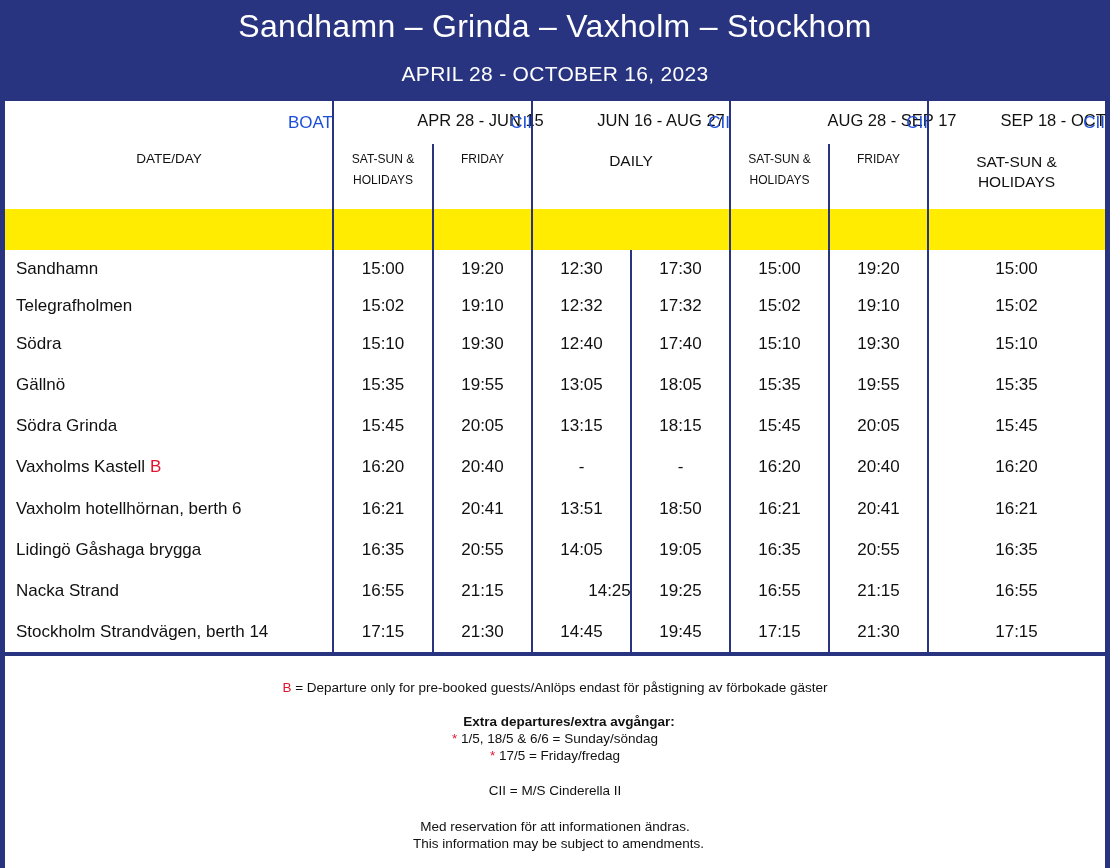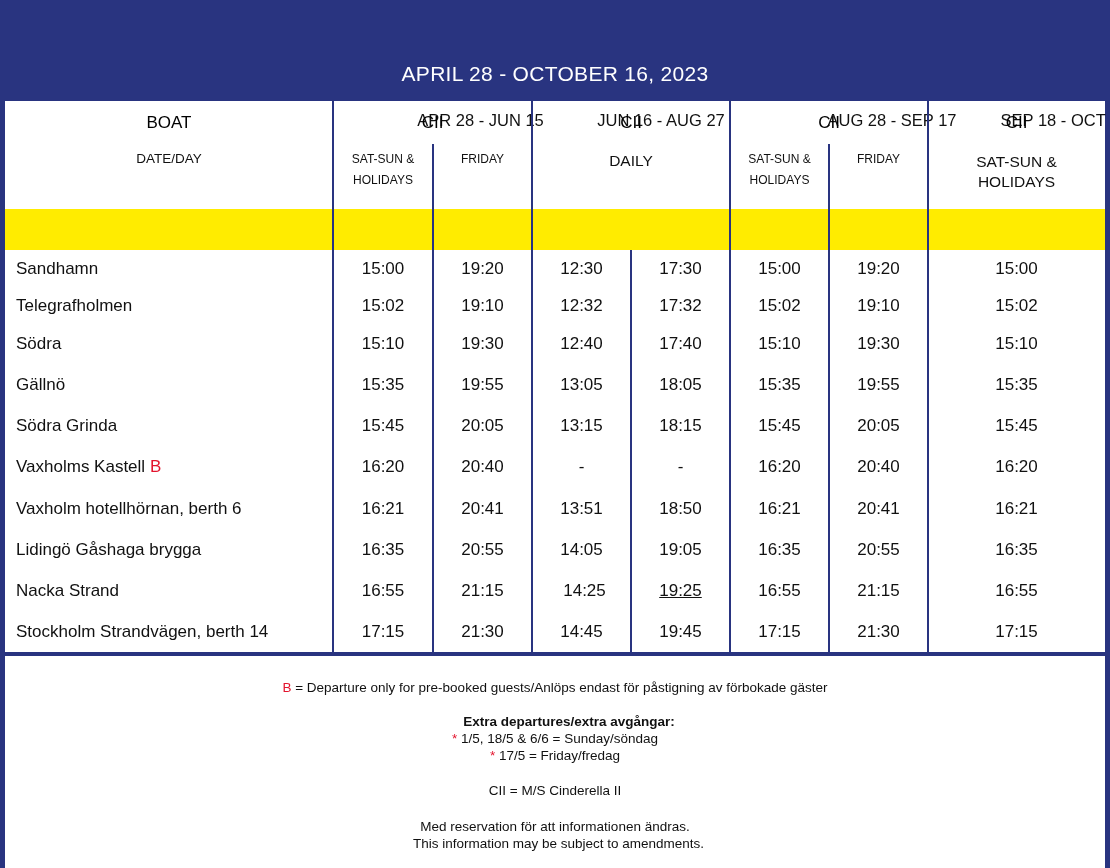--- a/index.html
+++ b/index.html
@@ -33,31 +33,32 @@
   
   .vline { position: absolute; width: 2px; background: #293480; }
   .cell { position: absolute; text-align: center; color: #111; }
   .period { font-size: 16.5px; top: 10px; height: 22px; margin-left: 48px; }
   .sub { font-size: 12px; line-height: 21px; }
   .daily { font-size: 15.5px; }
   .boat-row {
     position: absolute; left: 0; top: 108px; width: 1100px; height: 41px;
     background: #ffec00;
   }
-  .boat-label { color: #000000; font-size: 17px; top: 12px; }
+  .boat-label { color: #1d4ed8; font-size: 17px; top: 12px; text-align: right; }
   .stop { position: absolute; left: 11px; font-size: 17px; color: #111; white-space: nowrap; }
   .time { position: absolute; font-size: 17px; color: #111; text-align: center; width: 99px; }
   .red { color: #e3142d; }
   .note-line { position: absolute; left: 0; right: 0; }
   .bold { font-weight: bold; }
 </style>
 </head>
 <body>
 
 <div class="header">
+  <div class="title">Sandhamn – Grinda – Vaxholm – Stockhom</div>
   <div class="subtitle">APRIL 28 - OCTOBER 16, 2023</div>
 </div>
 
 <div class="table-wrap" id="tbl">
 
   <div class="boat-row"></div>
 
   <div class="cell daily" style="left:0;width:328px;top:50px;font-size:13.5px;">DATE/DAY</div>
 
   <div class="cell period" style="left:328px;width:199px;">APR 28 - JUN 15</div>
@@ -174,22 +175,22 @@
         <div class="time" style="top: 439px; left: 527px; width: 99px;">14:05</div>
         <div class="time" style="top: 439px; left: 626px; width: 99px;">19:05</div>
         <div class="time" style="top: 439px; left: 725px; width: 99px;">16:35</div>
         <div class="time" style="top: 439px; left: 824px; width: 99px;">20:55</div>
         <div class="time" style="top: 439px; left: 923px; width: 177px;">16:35</div>
       </div>
       <div>
         <div class="stop" style="top: 480px;"><span>Nacka Strand</span></div>
         <div class="time" style="top: 480px; left: 328px; width: 100px;">16:55</div>
         <div class="time" style="top: 480px; left: 428px; width: 99px;">21:15</div>
-        <div class="time" style="top: 480px; left: 527px; width: 105px;">14:25</div>
-        <div class="time" style="top: 480px; left: 626px; width: 99px; text-decoration: underline;">19:25</div>
+        <div class="time" style="top: 480px; left: 552px; width: 105px;">14:25</div>
+        <div class="time" style="top: 480px; left: 626px; width: 99px;">19:25</div>
         <div class="time" style="top: 480px; left: 725px; width: 99px;">16:55</div>
         <div class="time" style="top: 480px; left: 824px; width: 99px;">21:15</div>
         <div class="time" style="top: 480px; left: 923px; width: 177px;">16:55</div>
       </div>
       <div>
         <div class="stop" style="top: 521px;"><span>Stockholm Strandvägen, berth 14</span></div>
         <div class="time" style="top: 521px; left: 328px; width: 100px;">17:15</div>
         <div class="time" style="top: 521px; left: 428px; width: 99px;">21:30</div>
         <div class="time" style="top: 521px; left: 527px; width: 99px;">14:45</div>
         <div class="time" style="top: 521px; left: 626px; width: 99px;">19:45</div>

